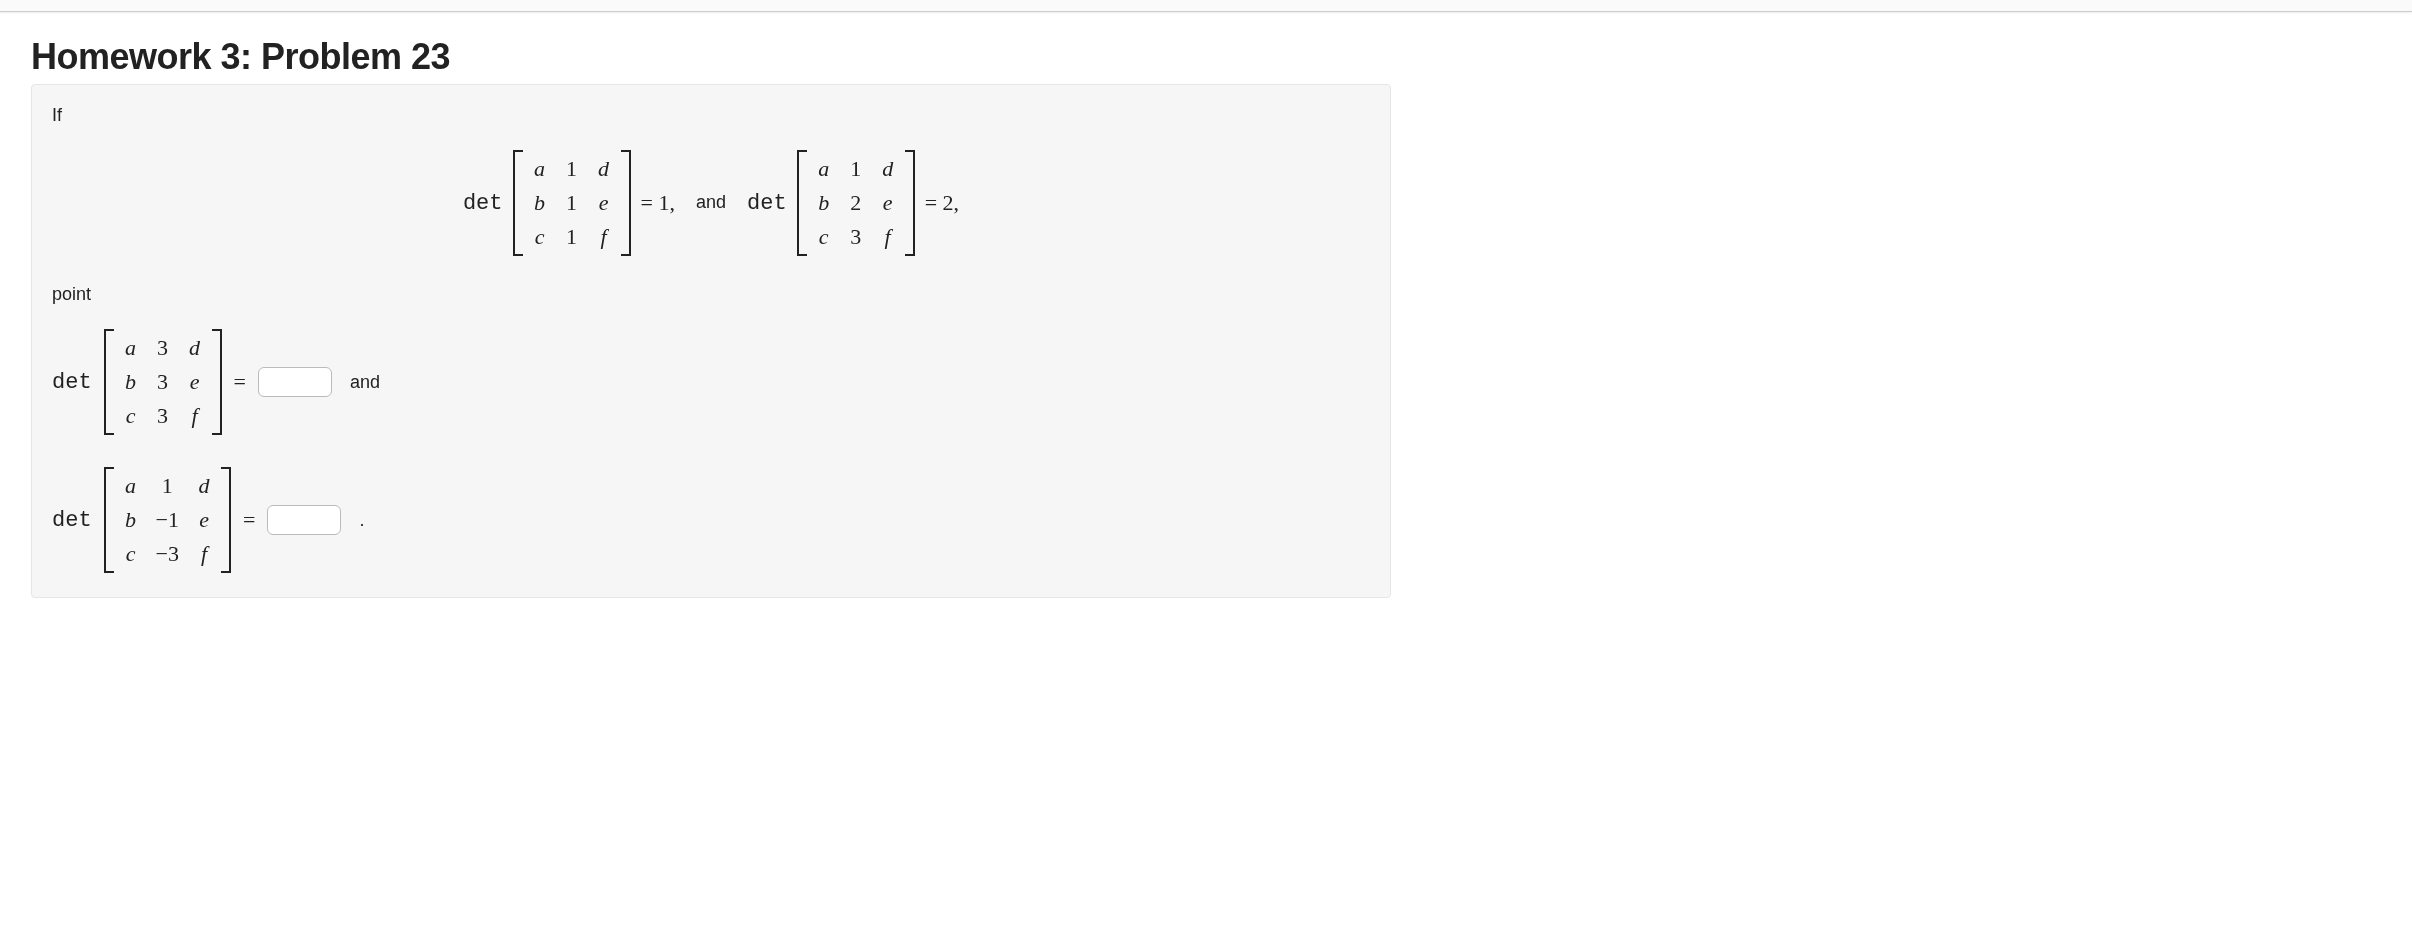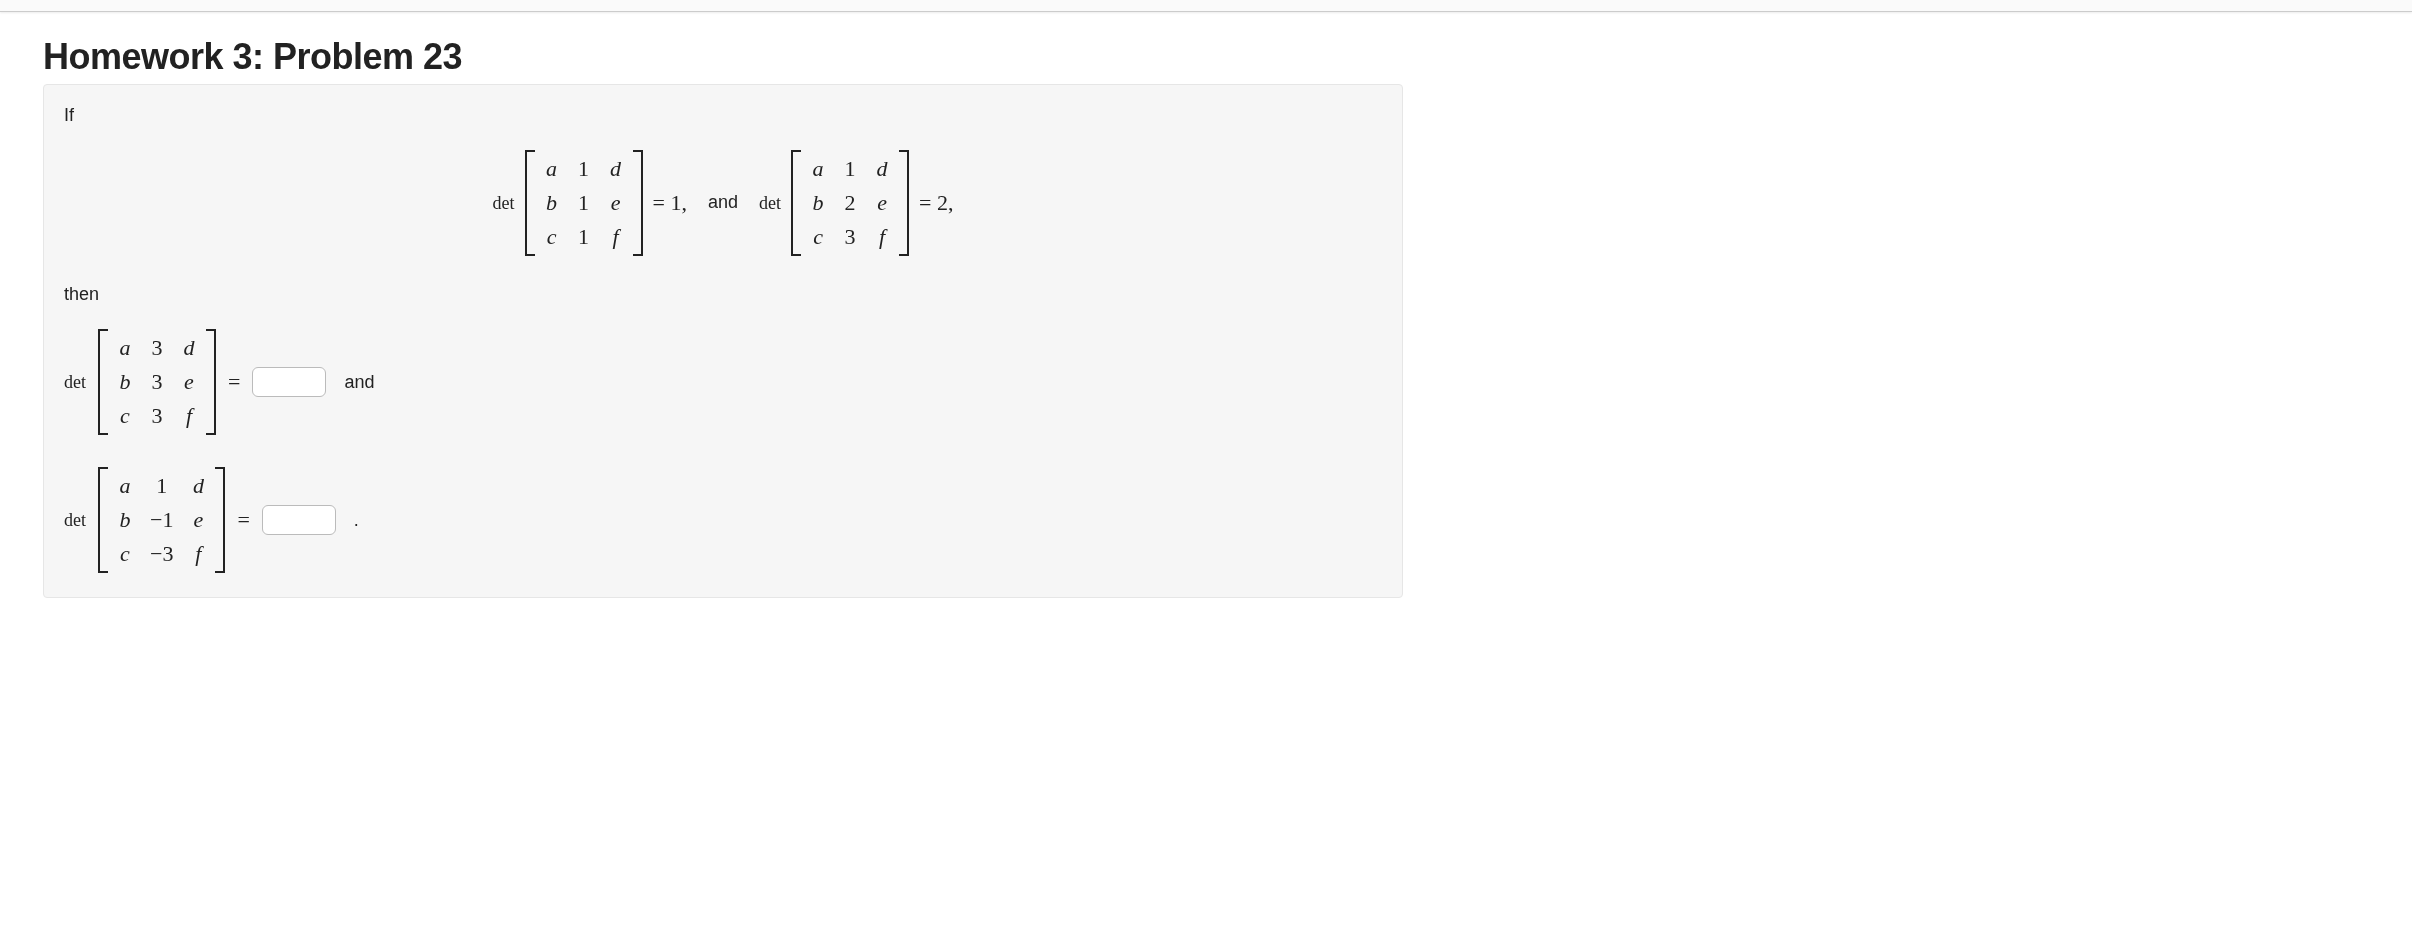--- a/index.html
+++ b/index.html
@@ -9,22 +9,21 @@
       color: #222;
       padding: 0;
     }
     .topbar {
       height: 12px;
       border-bottom: 1px solid #ccc;
       box-shadow: 0 1px 2px rgba(0,0,0,0.08);
       background: #fafafa;
     }
     .container {
-      padding: 24px 23px;
-      margin-left: 20px;
+      padding: 24px 31px;
     }
     h1 {
       font-size: 36px;
       font-weight: 700;
       letter-spacing: -0.5px;
       margin-bottom: 6px;
     }
     .points {
       font-size: 16px;
       font-weight: 600;
@@ -41,22 +40,22 @@
     .para { margin-bottom: 24px; }
     .centered-math { text-align: center; margin: 18px 0 28px 0; }
     .math-row {
       display: inline-flex;
       align-items: center;
       gap: 10px;
       vertical-align: middle;
     }
     .mword { font-family: 'Helvetica Neue', Helvetica, Arial, sans-serif; font-size: 18px; padding: 0 16px; }
     .det-label {
-      font-family: Liberation Serif, serif;
-      font-size: 18px;
+      font-family: Liberation Mono, monospace;
+      font-size: 22px;
     }
     .matrix {
       display: inline-flex;
       align-items: stretch;
       vertical-align: middle;
       font-family: 'Times New Roman', Times, serif;
       font-size: 22px;
     }
     .bracket {
       position: relative;
@@ -161,21 +160,21 @@
             <span class="matrix-cell">c</span>
             <span class="matrix-cell upright">3</span>
             <span class="matrix-cell">f</span>
           </span>
           <span class="bracket right"></span>
         </span>
         <span class="eqtext">= 2,</span>
       </span>
     </div>
 
-    <div class="para">then</div>
+    <div class="para">point</div>
 
     <div class="answer-line">
       <span class="det-label">det</span>
       <span class="matrix">
         <span class="bracket left"></span>
         <span class="matrix-body">
           <span class="matrix-cell">a</span>
           <span class="matrix-cell upright">3</span>
           <span class="matrix-cell">d</span>
           <span class="matrix-cell">b</span>

